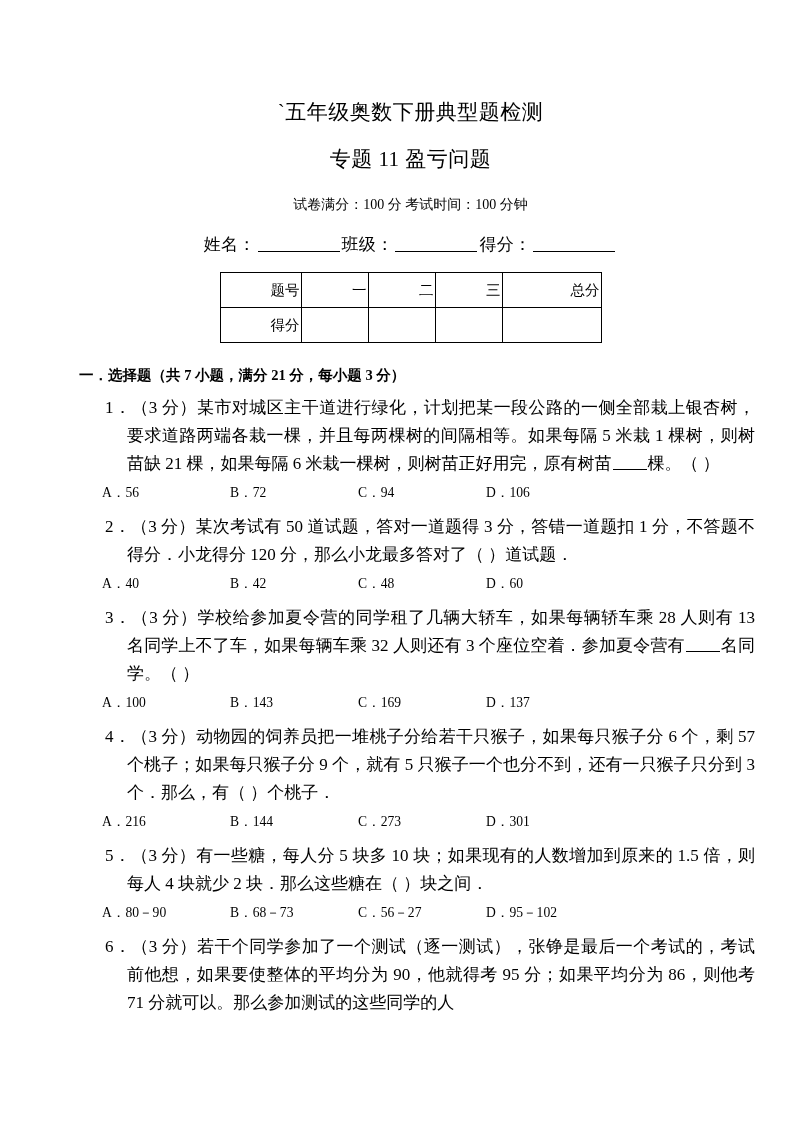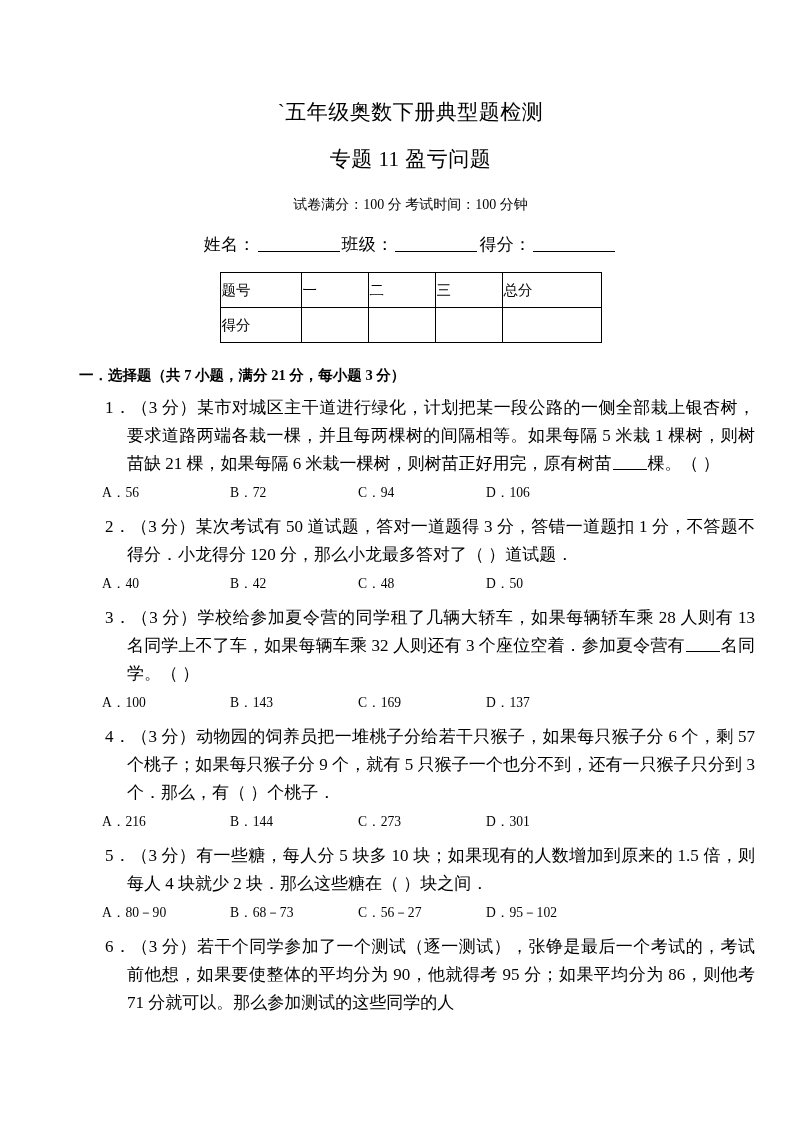--- a/index.html
+++ b/index.html
@@ -73,21 +73,21 @@
     display: flex;
     justify-content: center;
     padding-top: 14px;
   }
   table.grid {
     border-collapse: collapse;
     font-size: 14.5px;
   }
   table.grid td {
     border: 1px solid #000;
-    text-align: left;
+    text-align: right;
     vertical-align: middle;
   }
   table.score-table td {
     height: 32px;
   }
   table.score-table td.c-label { width: 78px; }
   table.score-table td.c-num   { width: 64px; }
   table.score-table td.c-total { width: 96px; }
 
   .grader-wrap {
@@ -189,21 +189,21 @@
     <span class="opt">D．106</span>
   </div>
 
   <div class="question">
     <div class="q-body"><span class="q-num">2</span><span>．</span><span>（3 分）</span><span>某次考试有 50 道试题，答对一道题得 3 分，答错一道题扣 1 分，不答题不得分．小龙得分 120 分，那么小龙最多答对了（    ）道试题．</span></div>
   </div>
   <div class="options">
     <span class="opt">A．40</span>
     <span class="opt">B．42</span>
     <span class="opt">C．48</span>
-    <span class="opt">D．50</span>
+    <span class="opt">D．60</span>
   </div>
 
   <div class="question">
     <div class="q-body"><span class="q-num">3</span><span>．</span><span>（3 分）</span><span>学校给参加夏令营的同学租了几辆大轿车，如果每辆轿车乘 28 人则有 13 名同学上不了车，如果每辆车乘 32 人则还有 3 个座位空着．参加夏令营有</span><span class="q-blank"></span><span>名同学。（    ）</span></div>
   </div>
   <div class="options">
     <span class="opt">A．100</span>
     <span class="opt">B．143</span>
     <span class="opt">C．169</span>
     <span class="opt">D．137</span>

